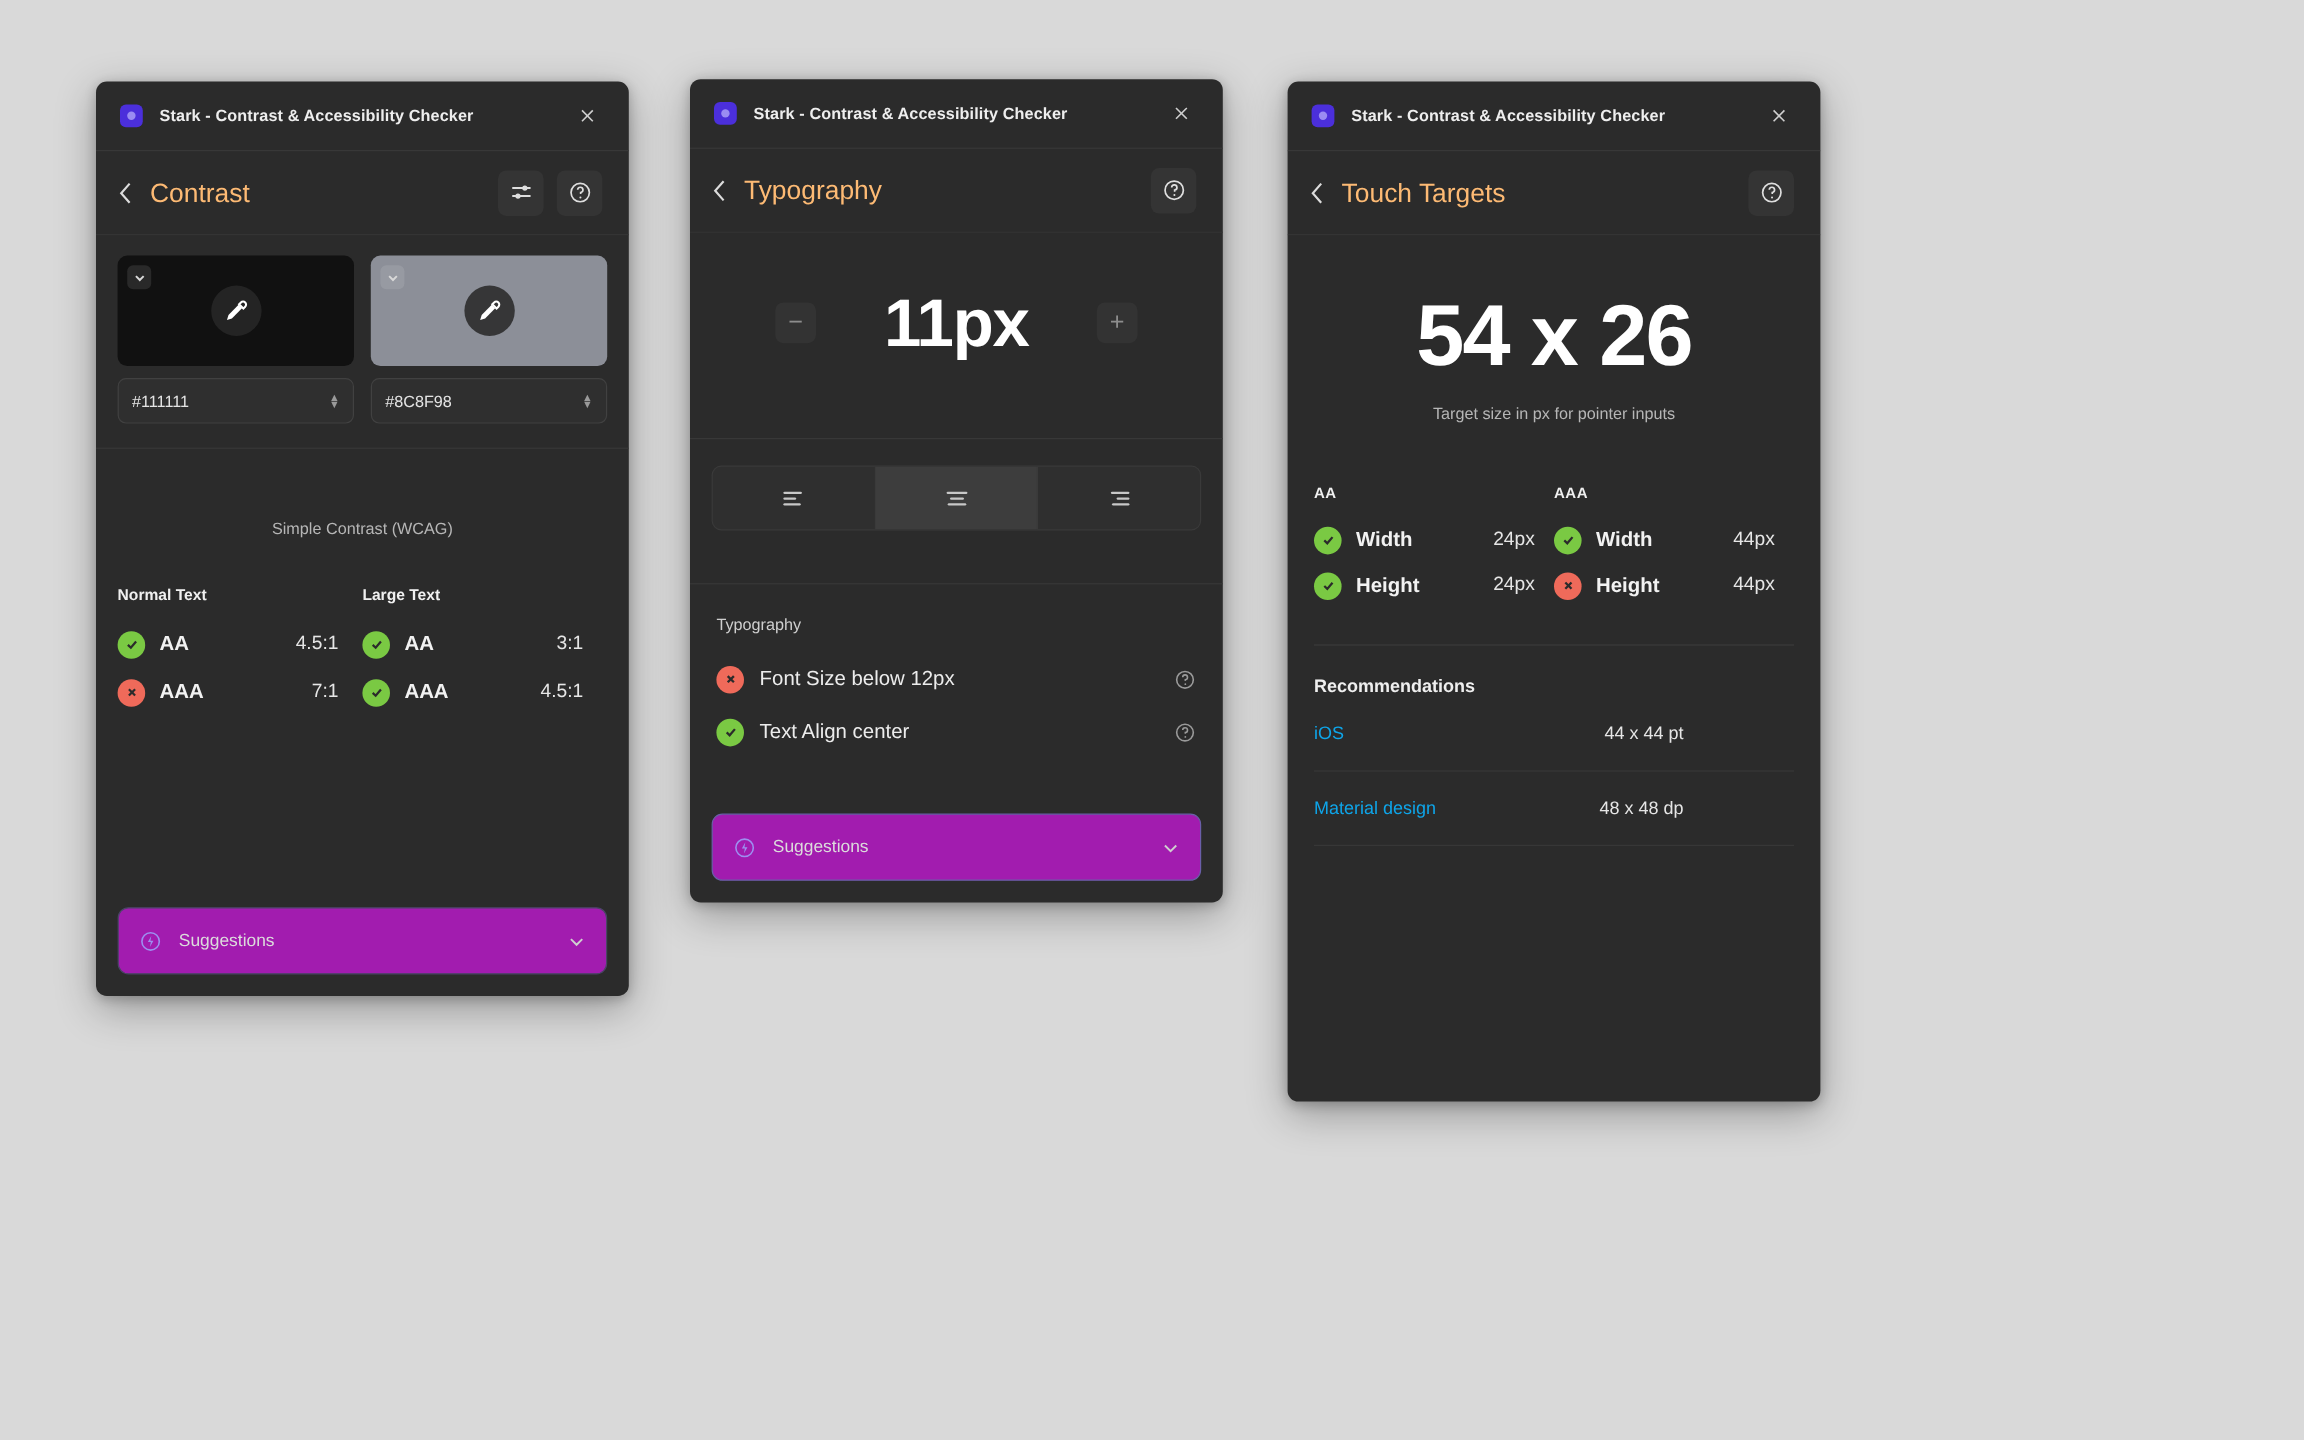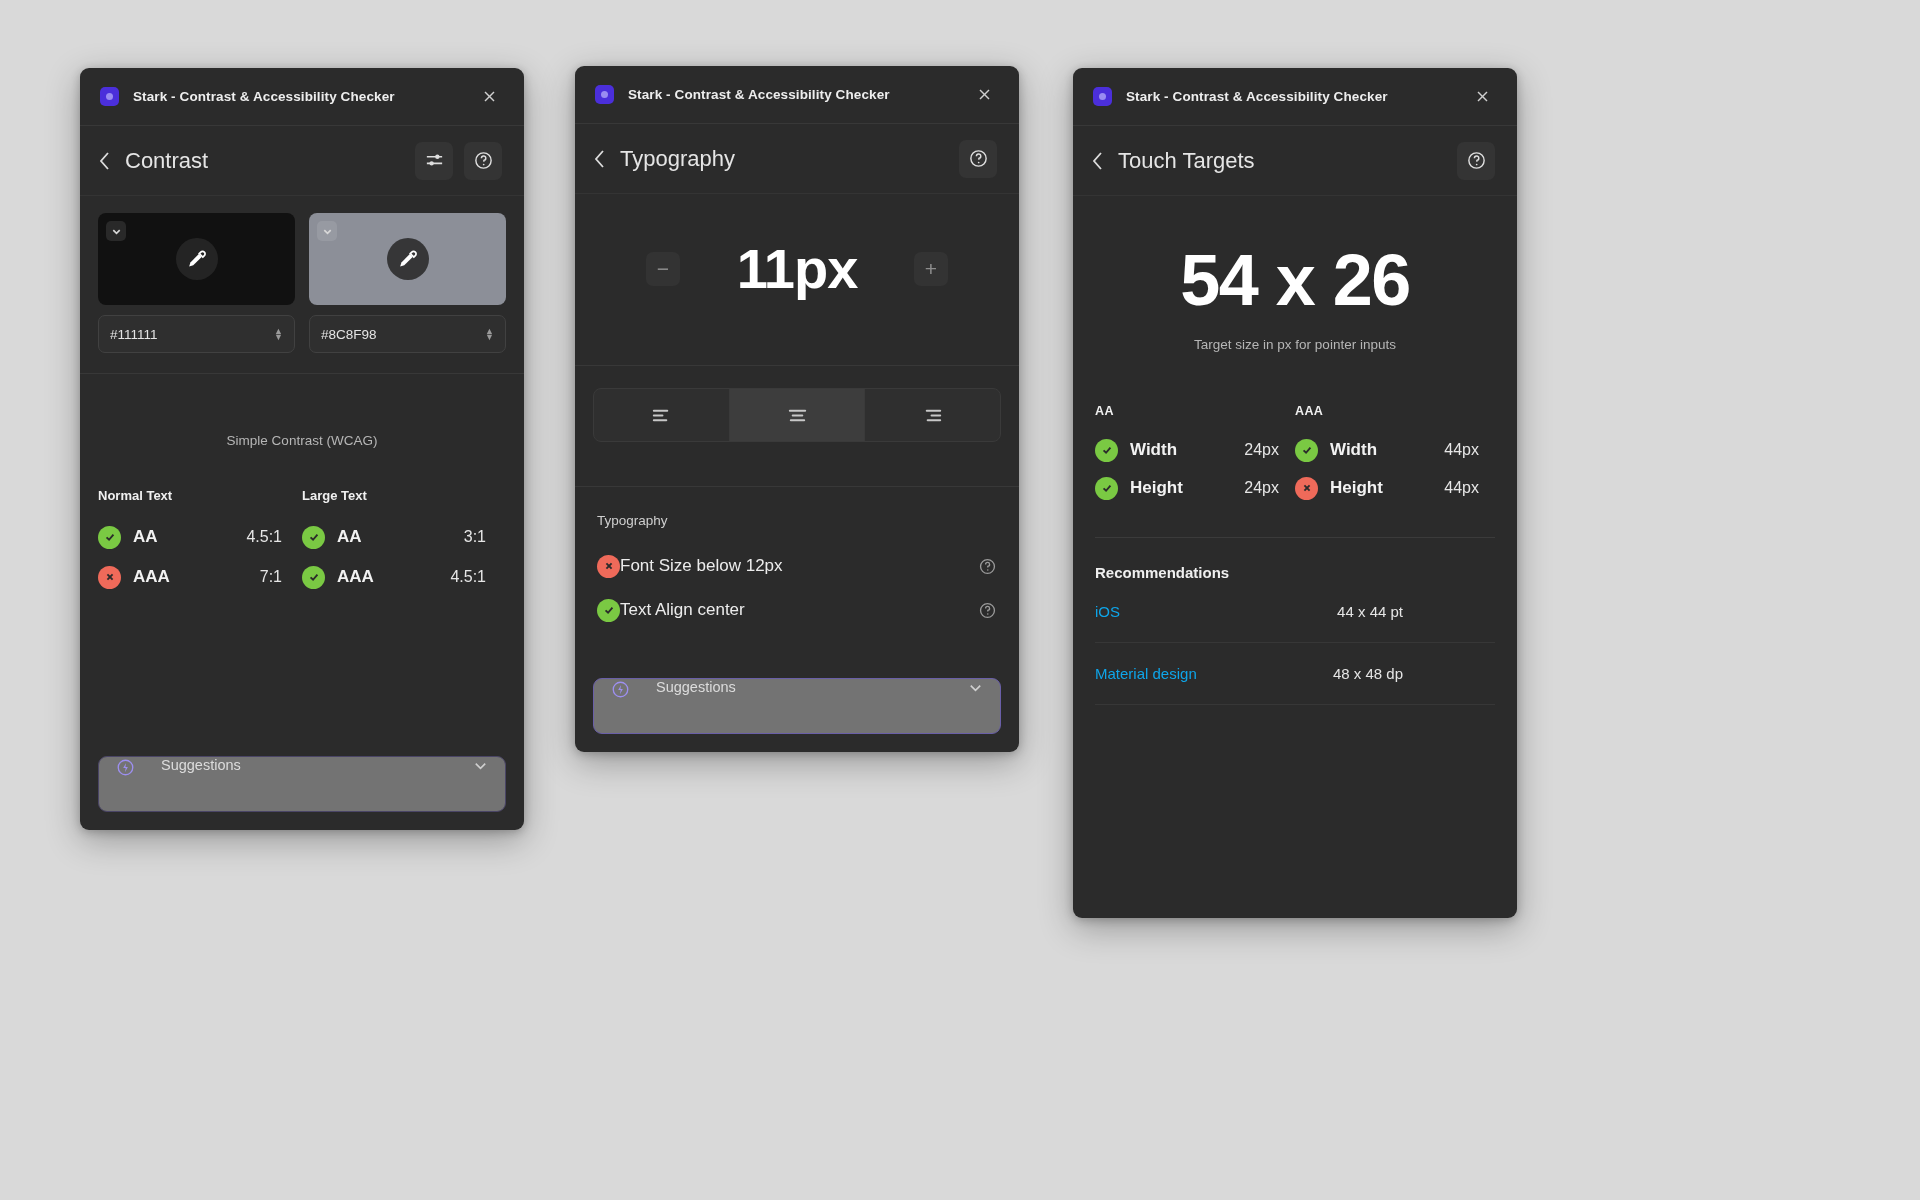--- a/index.html
+++ b/index.html
@@ -51,21 +51,21 @@
 
   
   .navbar {
     display: flex; align-items: center;
     height: 70px; padding: 0 22px 0 18px;
     border-bottom: 1px solid #343434;
   }
   .back-chevron { color: #dcdcdc; display: flex; align-items: center; }
   .back-chevron svg { width: 14px; height: 22px; }
   .nav-title {
-    margin-left: 13px; font-size: 22px; color: #e5e5e5; font-weight: normal;
+    margin-left: 13px; font-size: 22px; color: #fdba74; font-weight: normal;
   }
   .nav-actions { margin-left: auto; display: flex; gap: 11px; }
   .icon-btn {
     width: 38px; height: 38px; border-radius: 7px;
     background: #343434;
     display: flex; align-items: center; justify-content: center;
     cursor: pointer; color: #dedede;
   }
   .icon-btn svg { width: 21px; height: 21px; }
 
@@ -131,25 +131,24 @@
     display: flex; align-items: center; justify-content: center;
   }
   .badge.pass { background: #7ac943; }
   .badge.fail { background: #ef6a5a; }
   .badge svg { width: 12px; height: 12px; color: #2b2b2b; }
 
   
   .suggestions {
     position: absolute; left: 18px; right: 18px; bottom: 18px;
     height: 56px; border-radius: 9px;
-    background: #737373;
+    background: #a21caf;
     border: 1px solid #4a4566;
-    display: flex; padding: 0 16px;
+    display: flex; align-items: center; padding: 0 16px;
     cursor: pointer;
-    gap: 12px;
   }
   .sugg-icon { color: #9d8ff0; display: flex; }
   .sugg-icon svg { width: 21px; height: 21px; }
   .sugg-label { margin-left: 13px; font-size: 14.5px; color: #dcdcdc; }
   .sugg-chev { margin-left: auto; color: #cfcfcf; display: flex; }
   .sugg-chev svg { width: 17px; height: 17px; }
 
   
   .size-row {
     display: flex; align-items: center; justify-content: center;
@@ -177,21 +176,21 @@
   }
   .align-btn:last-child { border-right: none; }
   .align-btn.active { background: #3d3d3d; }
   .align-btn svg { width: 23px; height: 23px; }
 
   .list-section { padding: 26px 22px 0 22px; }
   .list-title { font-size: 13.5px; color: #cfcfcf; margin-bottom: 16px; }
   .issue-row {
     display: flex; align-items: center; height: 44px; font-size: 17px;
   }
-  .issue-label { color: #ececec; }
+  .issue-label { margin-left: 13px; color: #ececec; }
   .issue-help { margin-left: auto; color: #9a9a9a; display: flex; cursor: pointer; }
   .issue-help svg { width: 19px; height: 19px; }
 
   
   .tt-big-wrap { text-align: center; padding: 48px 0 0 0; }
   .tt-big {
     font-size: 72px; font-weight: bold; color: #ffffff; letter-spacing: -1.5px;
     line-height: 1;
   }
   .tt-sub { margin-top: 21px; font-size: 13.5px; color: #b6b6b6; }

